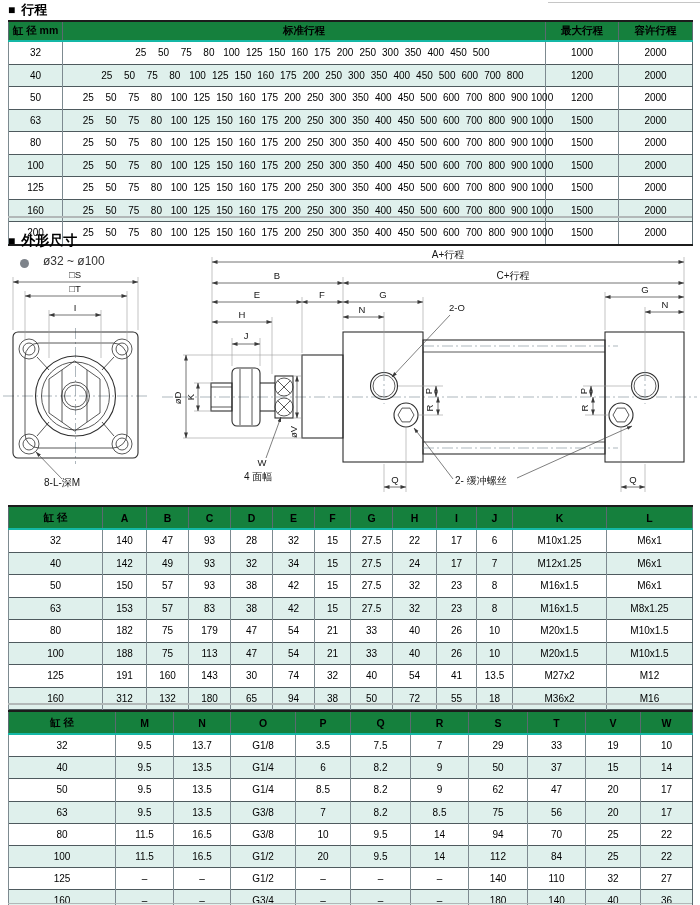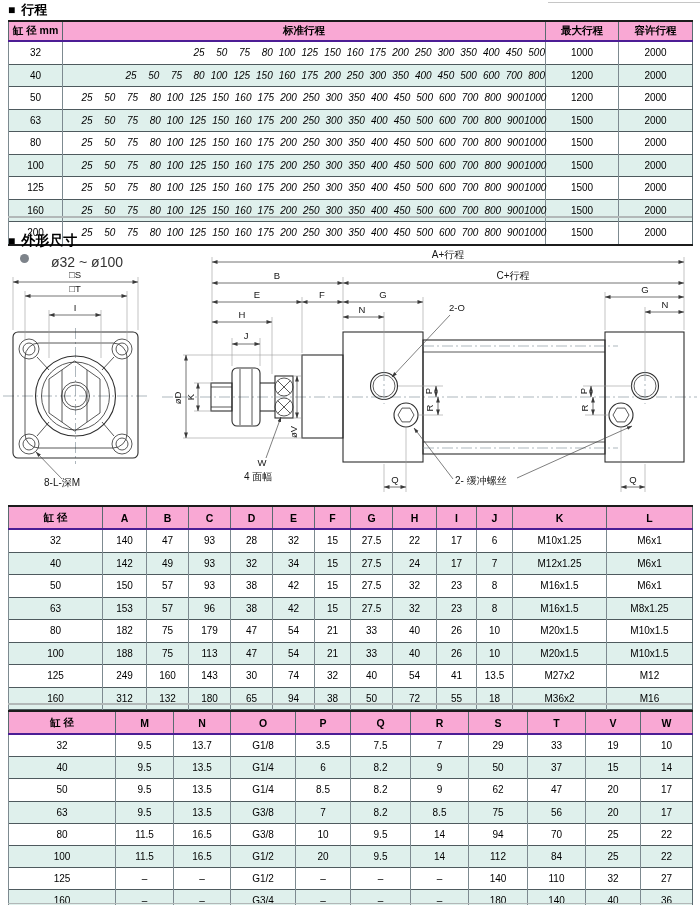--- a/index.html
+++ b/index.html
@@ -7,36 +7,36 @@
   .page{position:relative;width:700px;height:905px;background:#fff;overflow:hidden;}
 
   .sec-title{position:absolute;left:8px;display:flex;align-items:center;gap:6px;
              font-weight:bold;color:#000;}
   #title1{top:1px;font-size:13px;}
   #title2{top:232px;font-size:14px;}
   .sq{font-size:12px;line-height:1;}
 
   .crop-edge{position:absolute;top:2px;left:548px;width:152px;height:1px;background:#c6c6c6;}
 
-  .bullet-note{position:absolute;top:254px;left:20px;display:flex;align-items:flex-start;gap:22px;
-               font-size:14px;color:#333;}
+  .bullet-note{position:absolute;top:254px;left:20px;display:flex;align-items:flex-end;gap:14px;
+               font-size:12px;color:#333;}
   .dot{width:9px;height:9px;border-radius:50%;background:#7d838a;}
 
   table{position:absolute;left:8px;width:684px;border-collapse:collapse;table-layout:fixed;
         border-top:2px solid #1c1c1c;border-bottom:2px solid #1c1c1c;
         border-left:1px solid #5a6a70;border-right:1px solid #5a6a70;}
-  th{background:#f9a8d4;font-size:10.5px;font-weight:bold;color:#000;padding:0;
-     border-bottom:2px solid #4c1d95;border-left:1px solid #5a6a70;}
+  th{background:#15803d;font-size:10.5px;font-weight:bold;color:#000;padding:0;
+     border-bottom:2px solid #14b8a6;border-left:1px solid #5a6a70;}
   td{font-size:10px;text-align:center;color:#000;padding:0;white-space:nowrap;
      border-top:1px solid #4e5a5e;border-left:1px solid #7d8a90;background:#fff;}
   tr.alt td{background:#dff0ec;}
   #t1{top:20px;} #t1 th{height:18px;} #t1 td{height:21.5px;}
   #t2{top:505px;} #t2 th{height:21px;} #t2 td{height:21.5px;}
   #t3{top:710px;} #t3 th{height:21px;} #t3 td{height:21.2px;}
-  td.strokes{text-align:right;padding-left:7px;font-style:italic;}
+  td.strokes{text-align:center;padding-left:14px;}
   td.strokes span{display:inline-block;width:22.7px;font-size:10px;}
 
   .rule{position:absolute;left:8px;width:684px;height:2px;background:#b2b8b8;}
   #rule1{top:216px;} #rule2{top:703px;} #rule3{top:903px;height:1px;}
 
   svg{position:absolute;top:248px;left:0;}
   .obj{fill:none;stroke:#2e2e2e;stroke-width:1.1;}
   .obj2{fill:none;stroke:#2e2e2e;stroke-width:.8;}
   .cl{fill:none;stroke:#8b98a0;stroke-width:.7;stroke-dasharray:11 3 2 3;}
   .ext{stroke:#9a9a9a;stroke-width:.6;}
@@ -398,21 +398,21 @@
           <td>32</td>
           <td>23</td>
           <td>8</td>
           <td>M16x1.5</td>
           <td>M6x1</td>
         </tr>
         <tr class="alt">
           <td>63</td>
           <td>153</td>
           <td>57</td>
-          <td>96</td>
+          <td>83</td>
           <td>38</td>
           <td>42</td>
           <td>15</td>
           <td>27.5</td>
           <td>32</td>
           <td>23</td>
           <td>8</td>
           <td>M16x1.5</td>
           <td>M8x1.25</td>
         </tr>
@@ -441,21 +441,21 @@
           <td>21</td>
           <td>33</td>
           <td>40</td>
           <td>26</td>
           <td>10</td>
           <td>M20x1.5</td>
           <td>M10x1.5</td>
         </tr>
         <tr>
           <td>125</td>
-          <td>249</td>
+          <td>191</td>
           <td>160</td>
           <td>143</td>
           <td>30</td>
           <td>74</td>
           <td>32</td>
           <td>40</td>
           <td>54</td>
           <td>41</td>
           <td>13.5</td>
           <td>M27x2</td>

